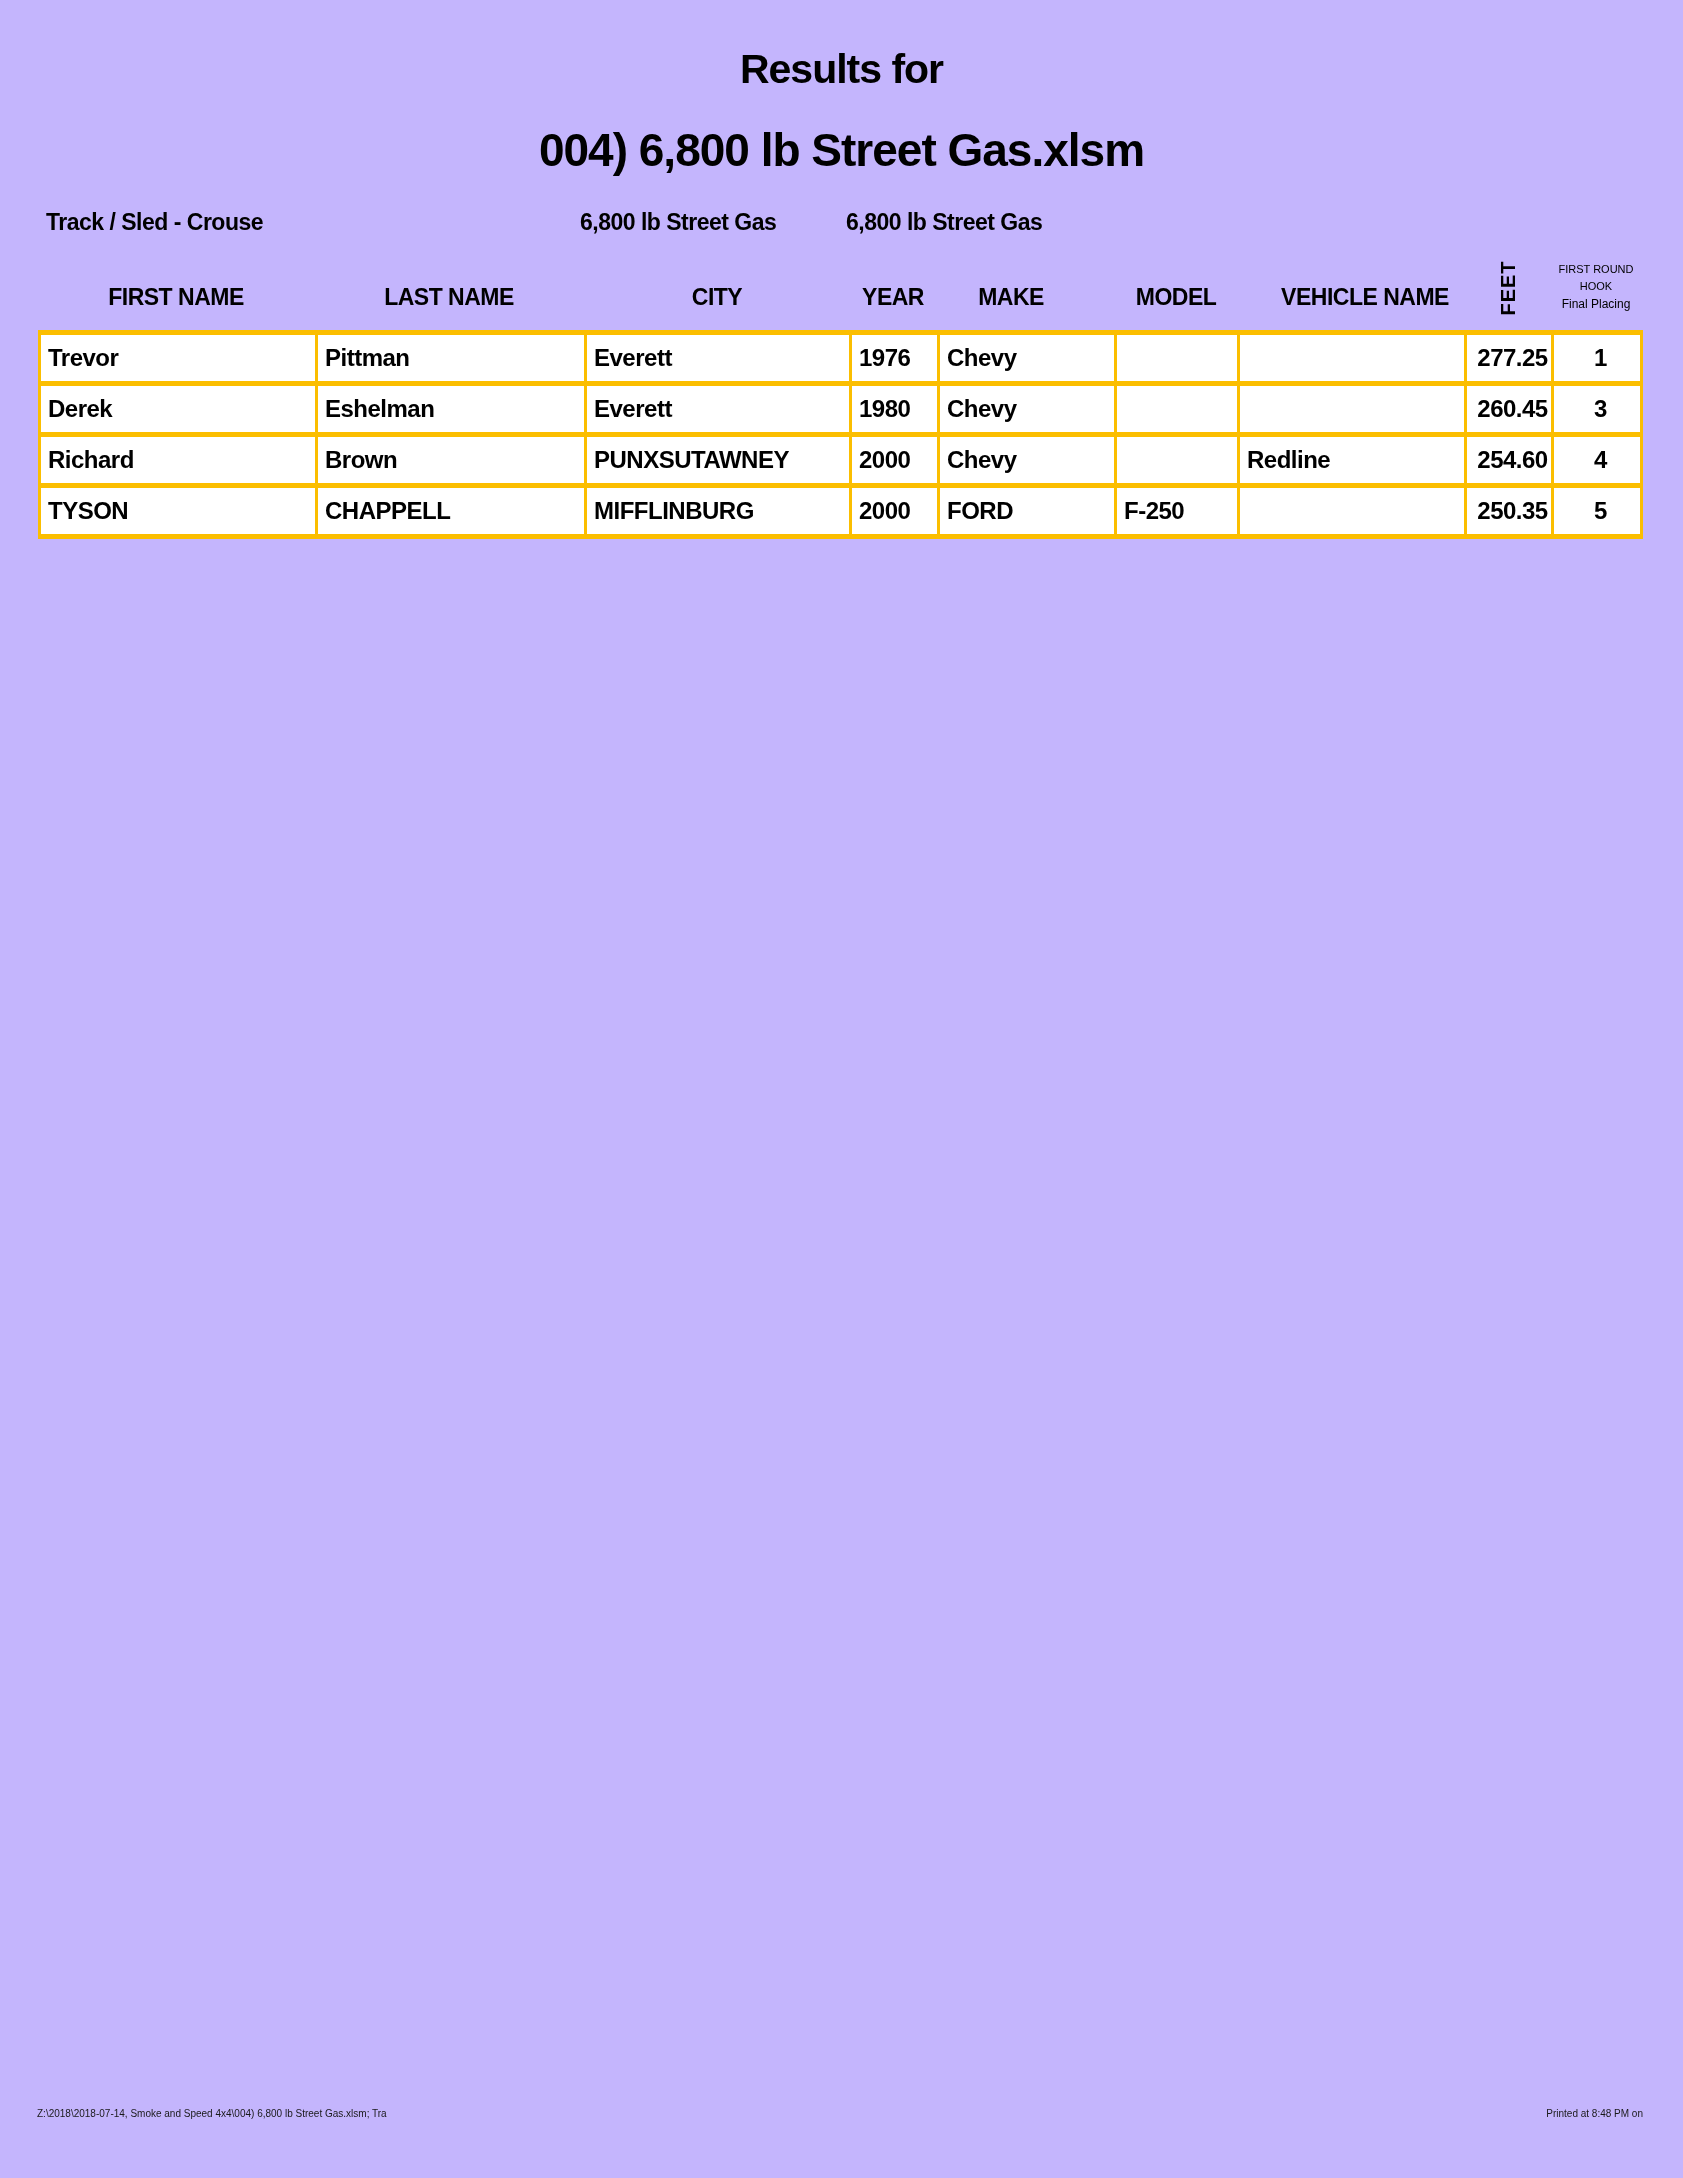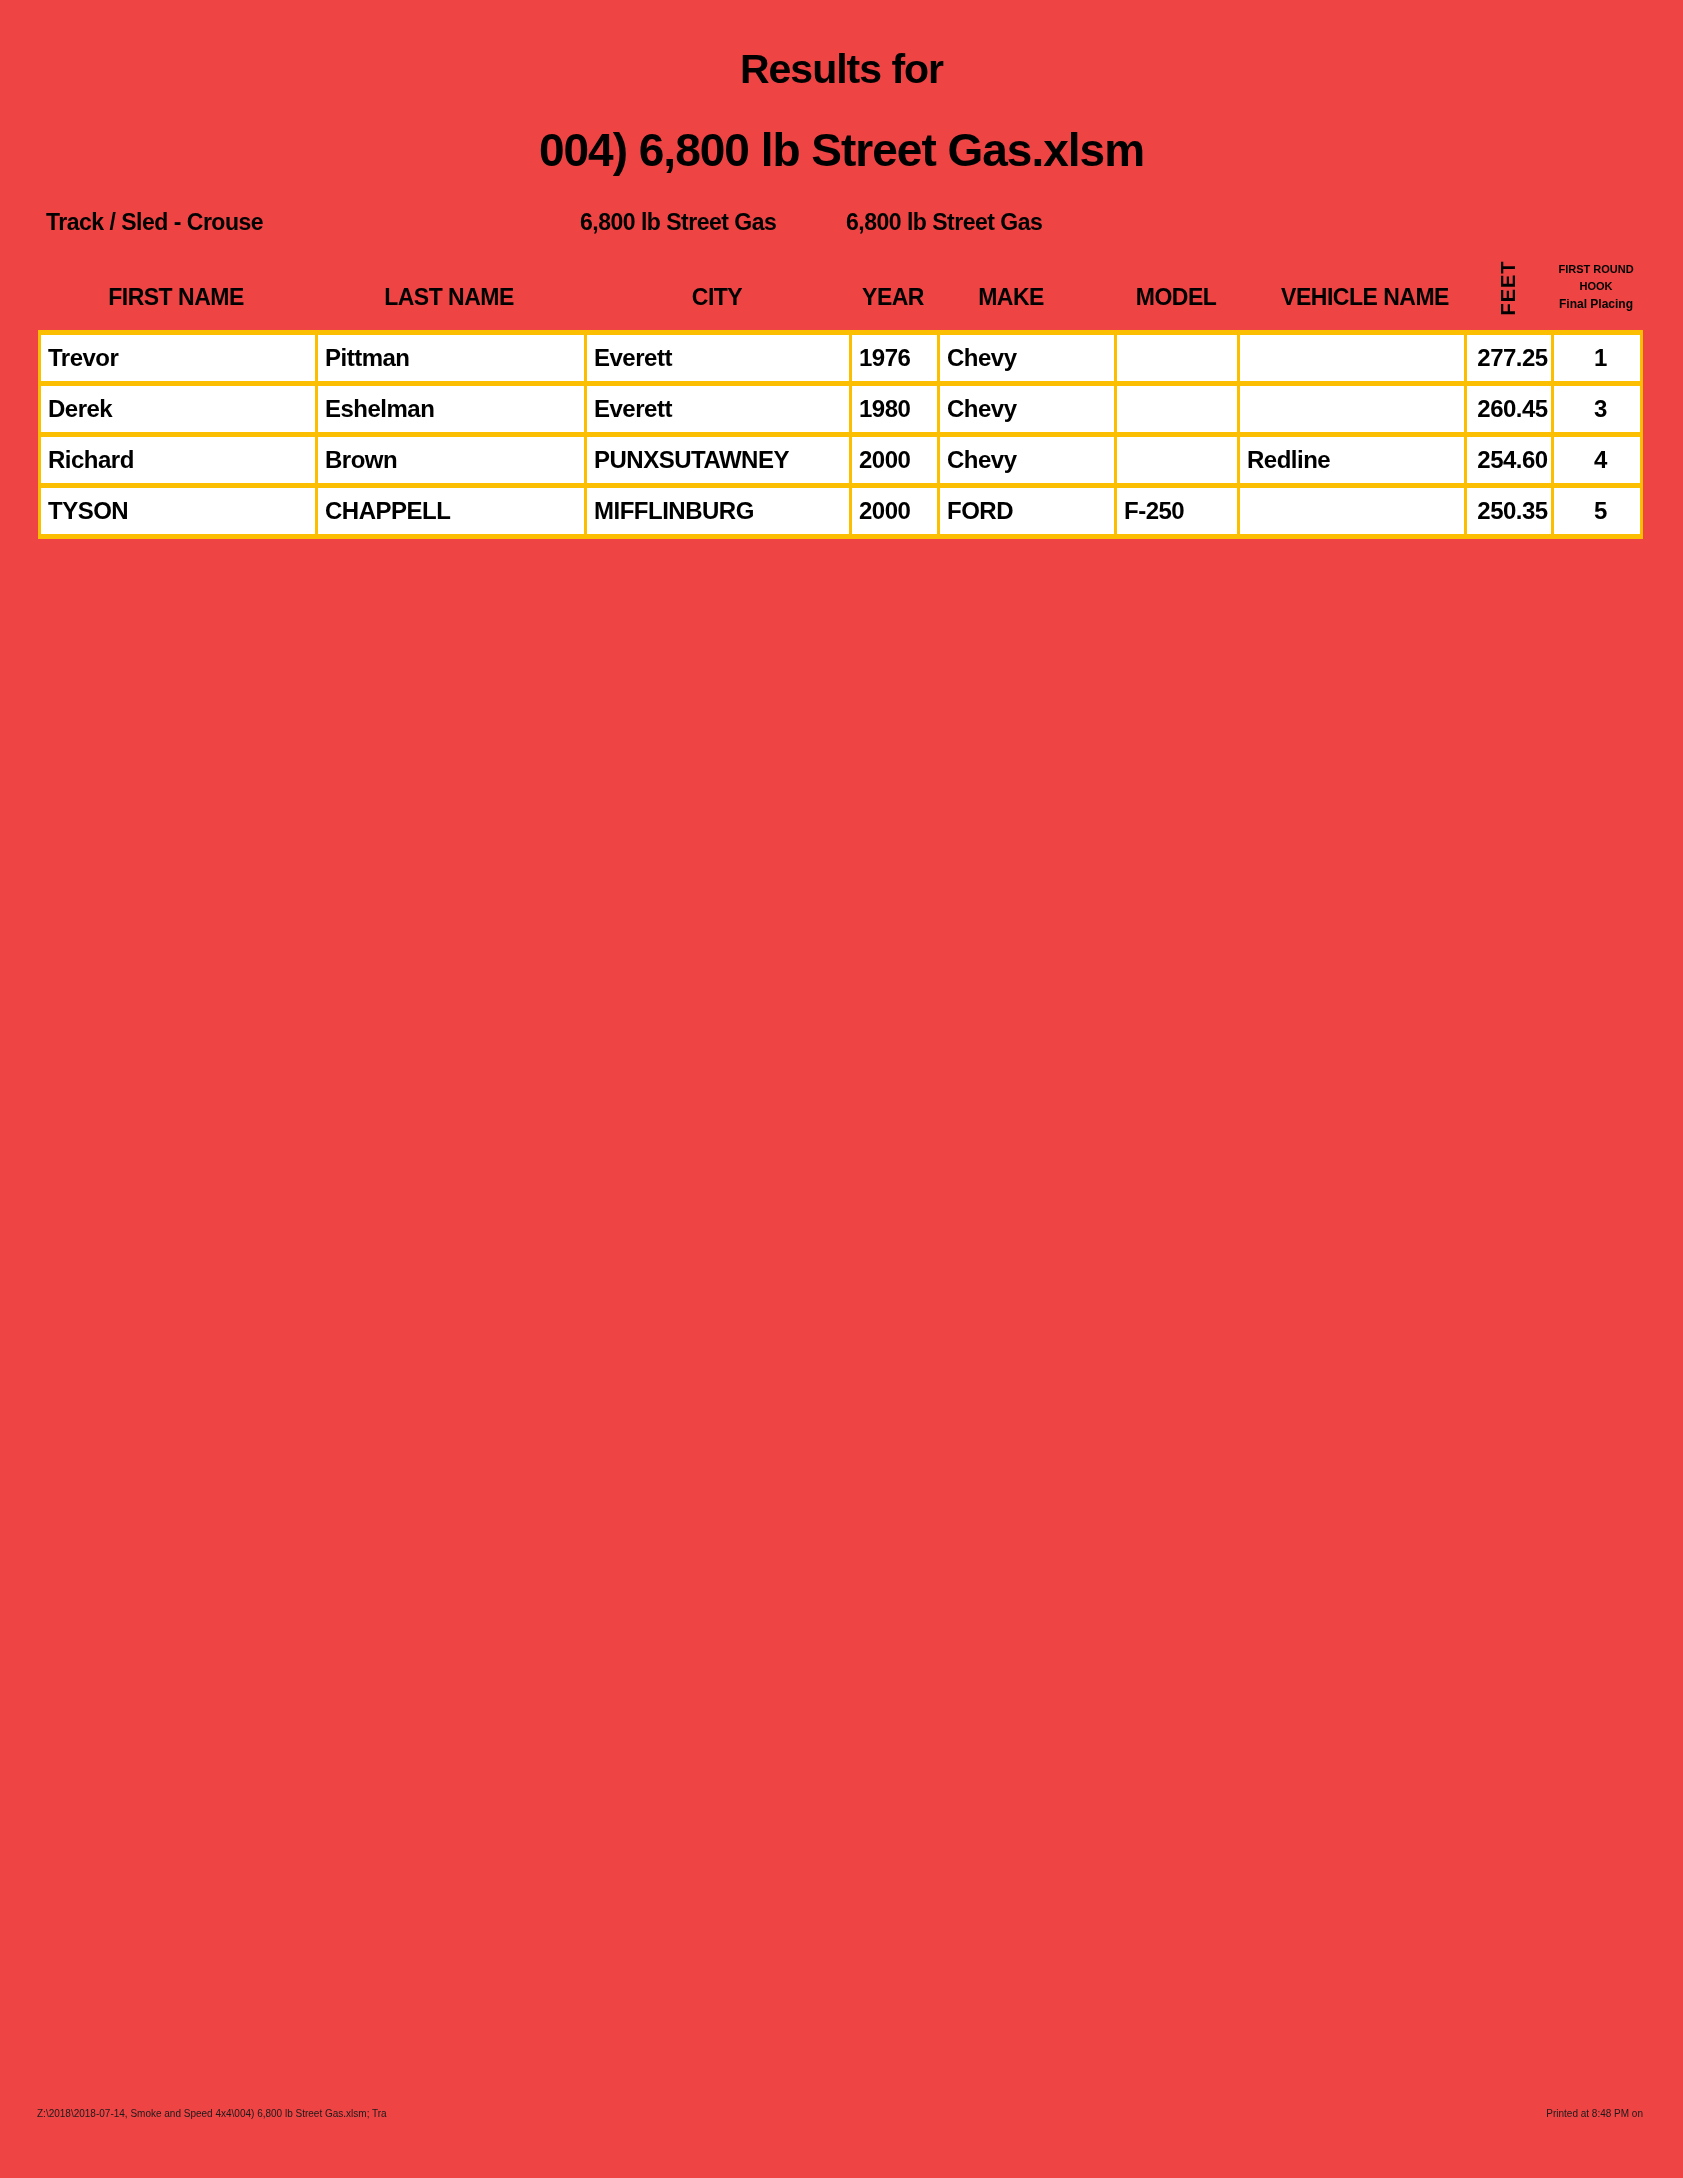--- a/index.html
+++ b/index.html
@@ -1,19 +1,19 @@
 <!DOCTYPE html>
 <html style="--border: #FBBE00;"><head>
 <meta charset="utf-8">
 <style>
   html,body{margin:0;padding:0;background:#ffffff;}
   .page{
     position:relative;
     width:1683px;height:2178px;
-    background:#ef4444;
+    background:#c4b5fd;
     font-family:"Liberation Sans",sans-serif;
     color:#000;
     overflow:hidden;
   }
   
   .title1{
     position:absolute;top:46px;left:0;width:100%;
     text-align:center;font-size:41px;font-weight:bold;letter-spacing:-1px;
     white-space:nowrap;
   }
@@ -39,21 +39,21 @@
   .ch-make{left:967px;margin-left:44px;}
   .ch-model{left:1176px;}
   .ch-vehicle{left:1350px;margin-left:15px;}
   .ch-feet{
     position:absolute;left:1508px;top:288px;
     transform:translate(-50%,-50%) rotate(-90deg);
     font-size:20px;font-weight:bold;letter-spacing:1px;white-space:nowrap;
   }
   .ch-round{
     position:absolute;left:1596px;top:261px;transform:translateX(-50%);
-    text-align:center;font-weight:bold;white-space:nowrap;
+    text-align:center;font-weight:normal;white-space:nowrap;
   }
   .ch-round .small{font-size:11px;line-height:17px;}
   .ch-round .final{font-size:12px;line-height:18px;}
   
   table.results{
     position:absolute;left:38px;top:330px;
     border-collapse:collapse;table-layout:fixed;
     width:1603px;
   }
   table.results td{

